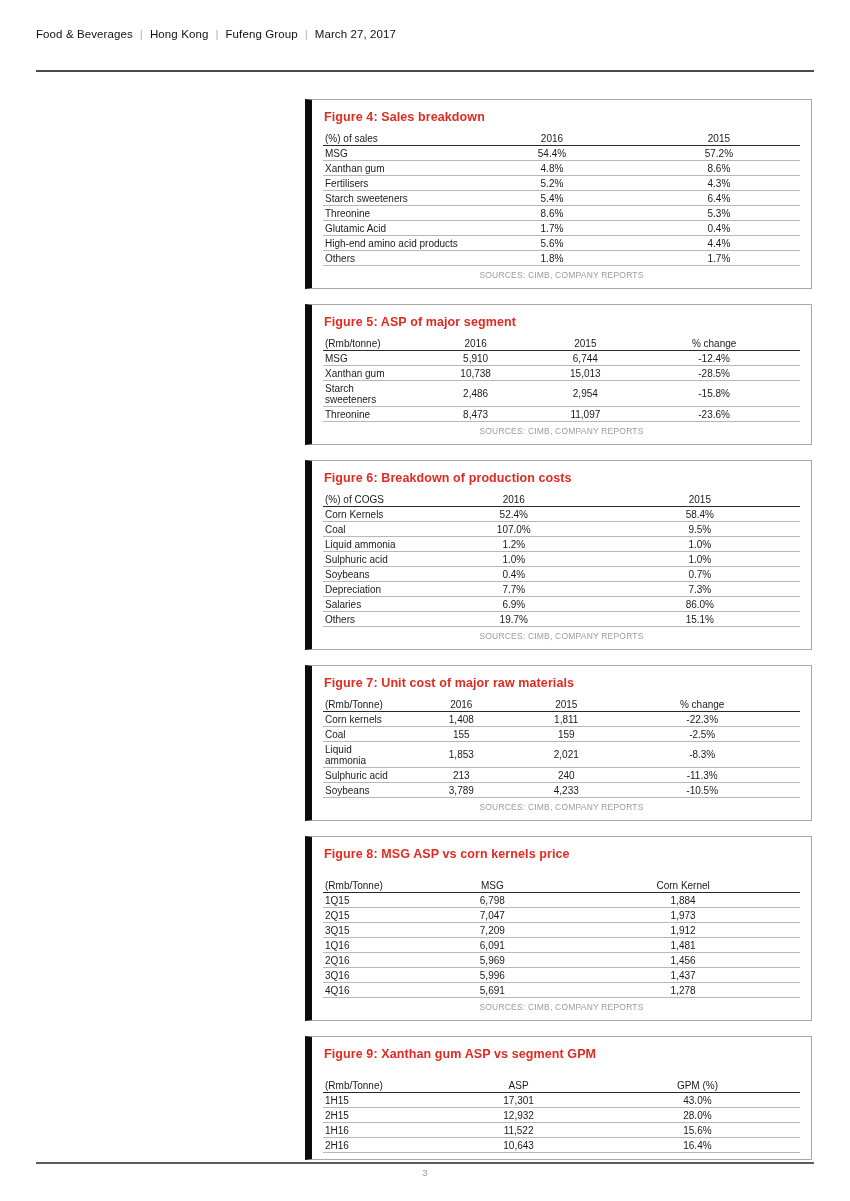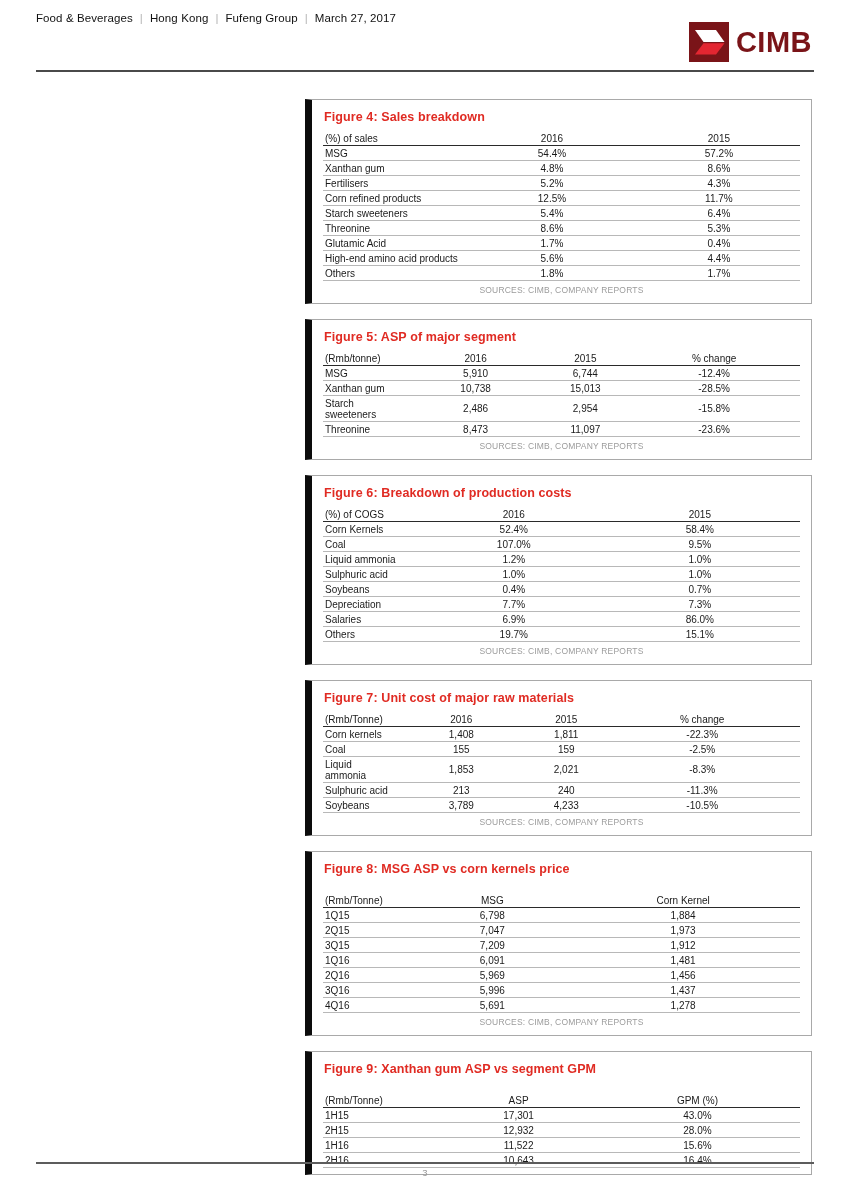--- a/index.html
+++ b/index.html
@@ -5,21 +5,21 @@
   * { margin:0; padding:0; box-sizing:border-box; }
   html,body { background:#ffffff; }
   body {
     width:850px; height:1201px; position:relative;
     font-family:"Liberation Sans", sans-serif; color:#1a1a1a;
   }
   .page { position:relative; width:850px; height:1201px; overflow:hidden; background:#fff; }
 
   
   .doc-header {
-    position:absolute; left:36px; top:12px; font-size:11.5px; color:#111;
+    position:absolute; left:36px; top:28px; font-size:11.5px; color:#111;
     letter-spacing:0.1px; white-space:nowrap;
   }
   .doc-header .sep { color:#b3b3b3; padding:0 7px; font-size:11.5px; }
   .logo { position:absolute; right:38px; top:22px; display:flex; align-items:center; gap:7px; }
   .logo-glyph { display:block; }
   .logo-text {
     font-size:29px; font-weight:bold; color:#7a1418; letter-spacing:0.5px;
     line-height:40px;
   }
   .header-rule {
@@ -58,28 +58,20 @@
 </style>
 </head>
 <body>
 
 <div class="page">
 
   <div class="doc-header">
     <span>Food &amp; Beverages</span><span class="sep">|</span><span>Hong Kong</span><span class="sep">|</span><span>Fufeng Group</span><span class="sep">|</span><span>March 27, 2017</span>
   </div>
 
-  <div class="logo">
-    <svg class="logo-glyph" width="40" height="40" viewBox="0 0 40 40">
-      <rect x="0" y="0" width="40" height="40" fill="#7a1418"></rect>
-      <polygon points="6,8 27,8 35.5,20 14.5,20" fill="#ffffff"></polygon>
-      <polygon points="14.5,21.2 35.5,21.2 27,32.5 6,32.5" fill="#e32631"></polygon>
-    </svg>
-    <span class="logo-text">CIMB</span>
-  </div>
 
   <div class="header-rule"></div>
 
   <div class="figures">
 
     <section class="figure-box">
       <h2 class="figure-title">Figure 4: Sales breakdown</h2>
       <table class="figure-table">
           <colgroup>
             <col style="width: 30%;">
@@ -101,25 +93,20 @@
             </tr>
             <tr>
               <td class="lab">Xanthan gum</td>
               <td class="num">4.8%</td>
               <td class="num">8.6%</td>
             </tr>
             <tr>
               <td class="lab">Fertilisers</td>
               <td class="num">5.2%</td>
               <td class="num">4.3%</td>
-            </tr>
-            <tr>
-              <td class="lab">Corn refined products</td>
-              <td class="num">12.5%</td>
-              <td class="num">11.7%</td>
             </tr>
             <tr>
               <td class="lab">Starch sweeteners</td>
               <td class="num">5.4%</td>
               <td class="num">6.4%</td>
             </tr>
             <tr>
               <td class="lab">Threonine</td>
               <td class="num">8.6%</td>
               <td class="num">5.3%</td>

